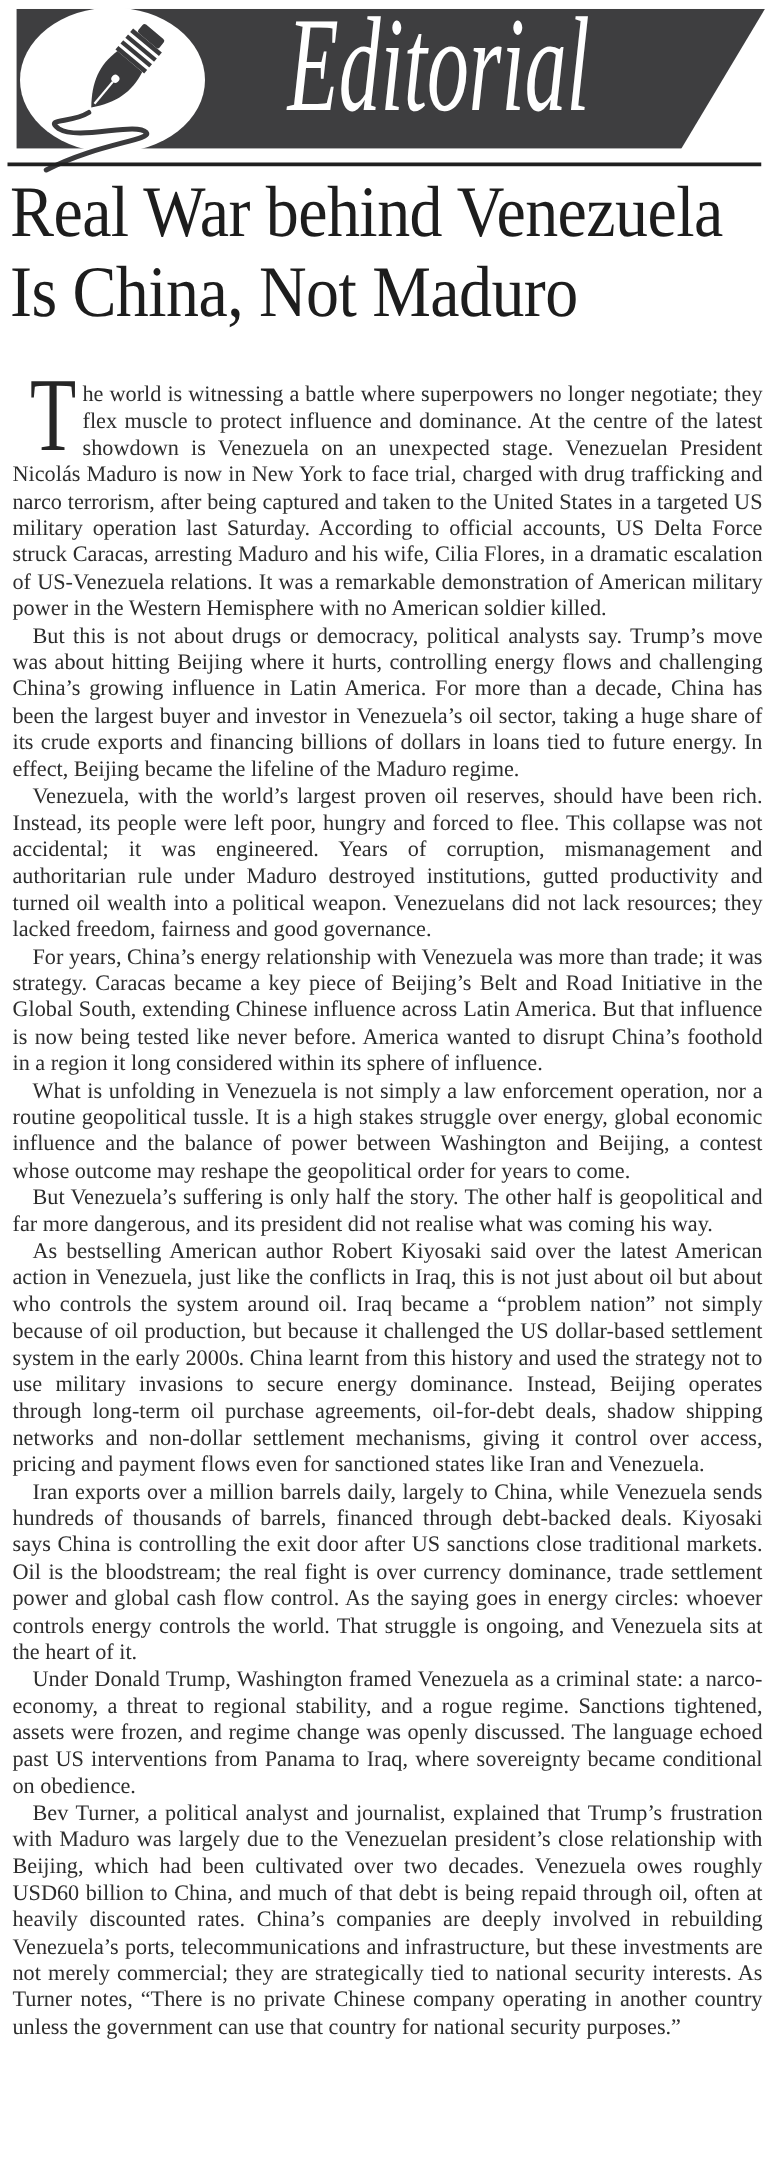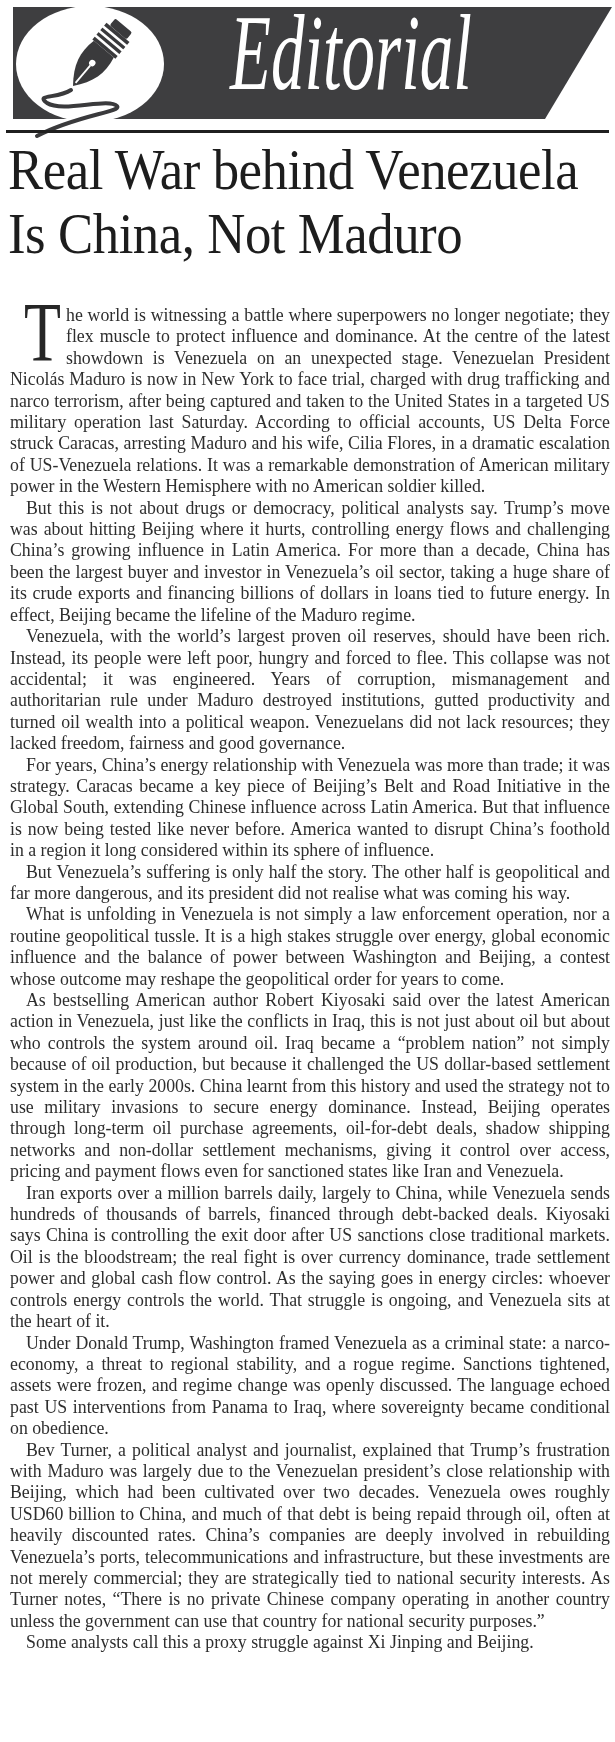--- a/index.html
+++ b/index.html
@@ -86,20 +86,19 @@
 <h1 class="headline">
   <span>Real War behind Venezuela</span>
   <span>Is China, Not Maduro</span>
 </h1>
 
 <div class="article">
   <p class="first"><span class="dropcap">T</span><span>he world is witnessing a battle where superpowers no longer negotiate; they flex muscle to protect influence and dominance. At the centre of the latest showdown is Venezuela on an unexpected stage. Venezuelan President Nicolás Maduro is now in New York to face trial, charged with drug trafficking and narco terrorism, after being captured and taken to the United States in a targeted US military operation last Saturday. According to official accounts, US Delta Force struck Caracas, arresting Maduro and his wife, Cilia Flores, in a dramatic escalation of US-Venezuela relations. It was a remarkable demonstration of American military power in the Western Hemisphere with no American soldier killed.</span></p>
   <p>But this is not about drugs or democracy, political analysts say. Trump’s move was about hitting Beijing where it hurts, controlling energy flows and challenging China’s growing influence in Latin America. For more than a decade, China has been the largest buyer and investor in Venezuela’s oil sector, taking a huge share of its crude exports and financing billions of dollars in loans tied to future energy. In effect, Beijing became the lifeline of the Maduro regime.</p>
   <p>Venezuela, with the world’s largest proven oil reserves, should have been rich. Instead, its people were left poor, hungry and forced to flee. This collapse was not accidental; it was engineered. Years of corruption, mismanagement and authoritarian rule under Maduro destroyed institutions, gutted productivity and turned oil wealth into a political weapon. Venezuelans did not lack resources; they lacked freedom, fairness and good governance.</p>
   <p>For years, China’s energy relationship with Venezuela was more than trade; it was strategy. Caracas became a key piece of Beijing’s Belt and Road Initiative in the Global South, extending Chinese influence across Latin America. But that influence is now being tested like never before. America wanted to disrupt China’s foothold in a region it long considered within its sphere of influence.</p>
+  <p>What is unfolding in Venezuela is not simply a law enforcement operation, nor a routine geopolitical tussle. It is a high stakes struggle over energy, global economic influence and the balance of power between Washington and Beijing, a contest whose outcome may reshape the geopolitical order for years to come.</p>
   <p>But Venezuela’s suffering is only half the story. The other half is geopolitical and far more dangerous, and its president did not realise what was coming his way.</p>
-  <p>What is unfolding in Venezuela is not simply a law enforcement operation, nor a routine geopolitical tussle. It is a high stakes struggle over energy, global economic influence and the balance of power between Washington and Beijing, a contest whose outcome may reshape the geopolitical order for years to come.</p>
   <p>As bestselling American author Robert Kiyosaki said over the latest American action in Venezuela, just like the conflicts in Iraq, this is not just about oil but about who controls the system around oil. Iraq became a “problem nation” not simply because of oil production, but because it challenged the US dollar-based settlement system in the early 2000s. China learnt from this history and used the strategy not to use military invasions to secure energy dominance. Instead, Beijing operates through long-term oil purchase agreements, oil-for-debt deals, shadow shipping networks and non-dollar settlement mechanisms, giving it control over access, pricing and payment flows even for sanctioned states like Iran and Venezuela.</p>
   <p>Iran exports over a million barrels daily, largely to China, while Venezuela sends hundreds of thousands of barrels, financed through debt-backed deals. Kiyosaki says China is controlling the exit door after US sanctions close traditional markets. Oil is the bloodstream; the real fight is over currency dominance, trade settlement power and global cash flow control. As the saying goes in energy circles: whoever controls energy controls the world. That struggle is ongoing, and Venezuela sits at the heart of it.</p>
   <p>Under Donald Trump, Washington framed Venezuela as a criminal state: a narco-economy, a threat to regional stability, and a rogue regime. Sanctions tightened, assets were frozen, and regime change was openly discussed. The language echoed past US interventions from Panama to Iraq, where sovereignty became conditional on obedience.</p>
   <p>Bev Turner, a political analyst and journalist, explained that Trump’s frustration with Maduro was largely due to the Venezuelan president’s close relationship with Beijing, which had been cultivated over two decades. Venezuela owes roughly USD60 billion to China, and much of that debt is being repaid through oil, often at heavily discounted rates. China’s companies are deeply involved in rebuilding Venezuela’s ports, telecommunications and infrastructure, but these investments are not merely commercial; they are strategically tied to national security interests. As Turner notes, “There is no private Chinese company operating in another country unless the government can use that country for national security purposes.”</p>
-  <p>Some analysts call this a proxy struggle against Xi Jinping and Beijing.</p>
 </div>
 
 </body></html>

